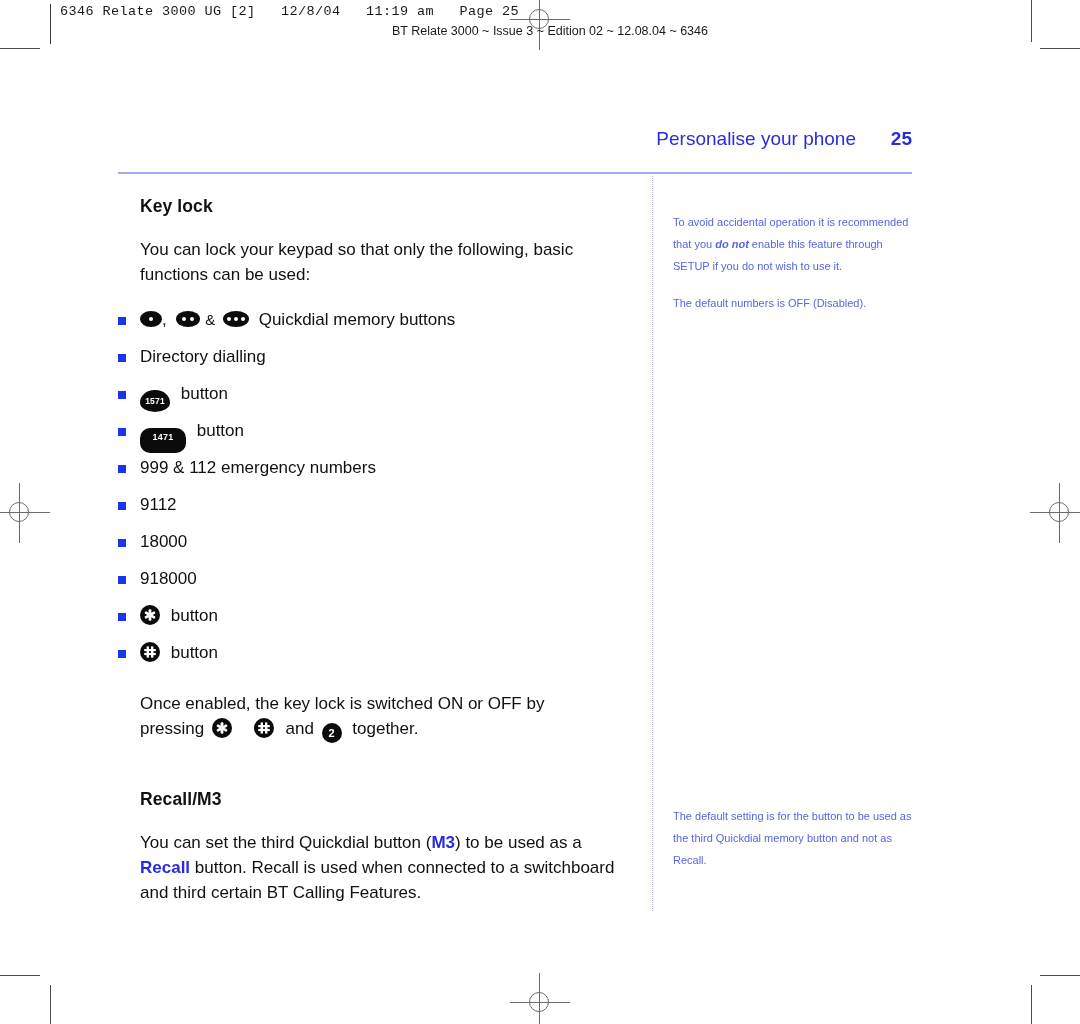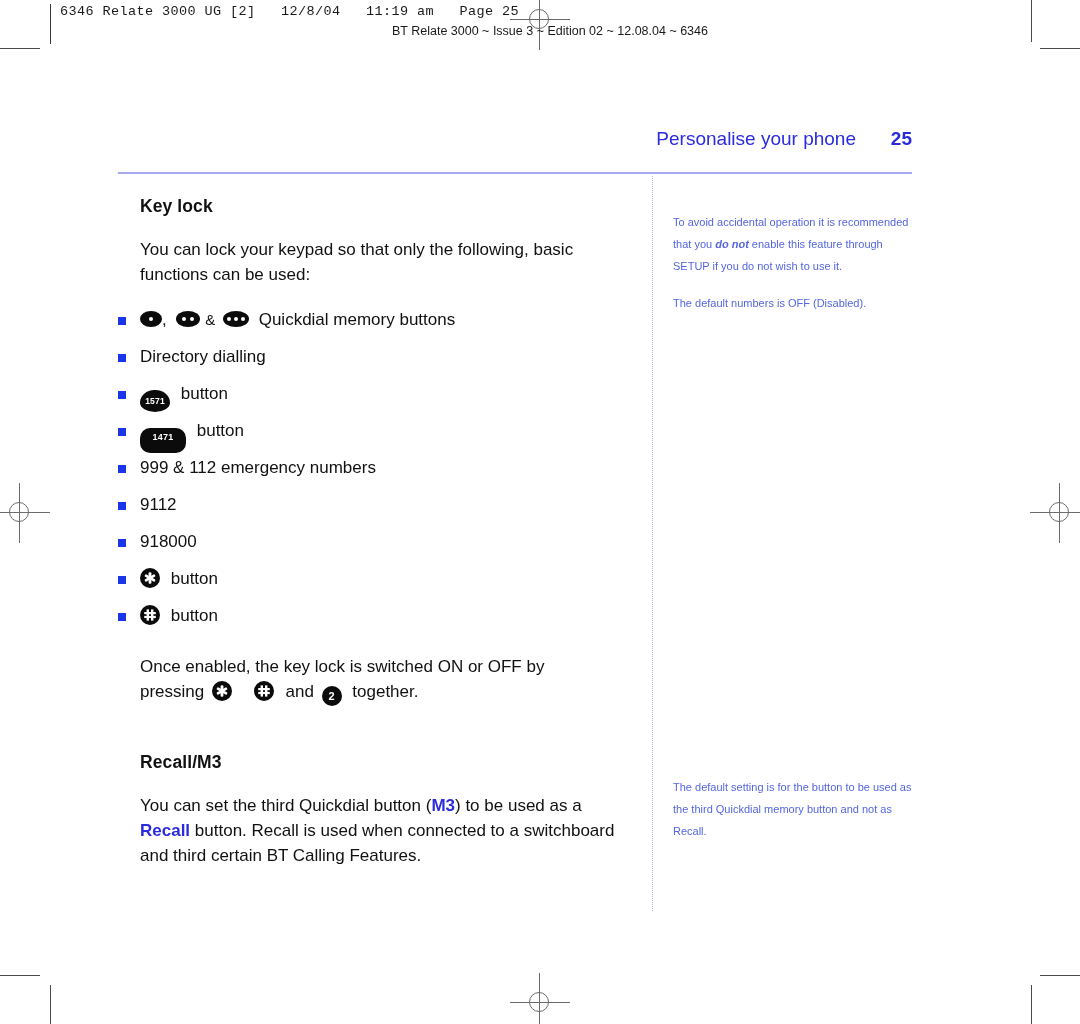--- a/index.html
+++ b/index.html
@@ -312,20 +312,24 @@
       <li>
         <span class="sq"></span>
         <span>999 &amp; 112 emergency numbers</span>
       </li>
 
       <li>
         <span class="sq"></span>
         <span>9112</span>
       </li>
 
+      <li>
+        <span class="sq"></span>
+        <span>18000</span>
+      </li>
 
       <li>
         <span class="sq"></span>
         <span>918000</span>
       </li>
 
       <li>
         <span class="sq"></span>
         <span class="glyph-star">
           <svg width="20" height="20" viewBox="0 0 20 20" aria-hidden="true">
@@ -387,17 +391,17 @@
     <p class="body">
       <span>You can set the third Quickdial button (</span><span class="blue-bold">M3</span><span>) to be used as a </span><span class="blue-bold">Recall</span><span> button. Recall is used when connected to a switchboard and third certain BT Calling Features.</span>
     </p>
   </div>
 
   <div class="side-note" style="top:211px;">
     <p><span>To avoid accidental operation it is recommended that you </span><span class="em">do not</span><span> enable this feature through SETUP if you do not wish to use it.</span></p>
     <p>The default numbers is OFF (Disabled).</p>
   </div>
 
-  <div class="side-note" style="top:776px;">
+  <div class="side-note" style="top:805px;">
     <p>The default setting is for the button to be used as the third Quickdial memory button and not as Recall.</p>
   </div>
 
 </div>
 
 </body></html>

